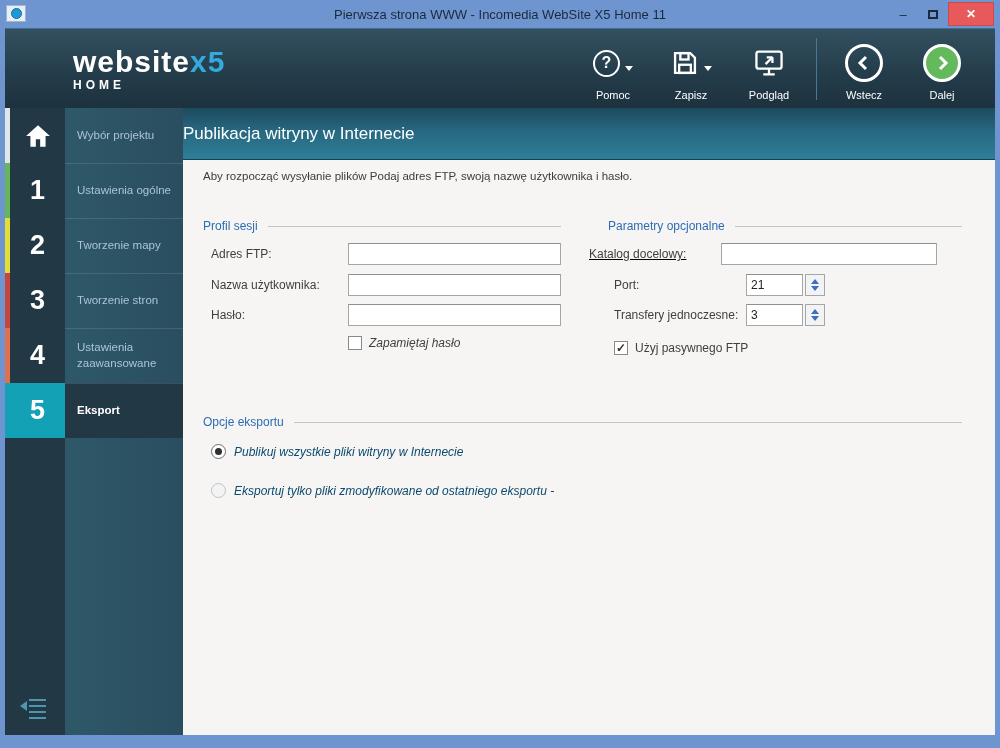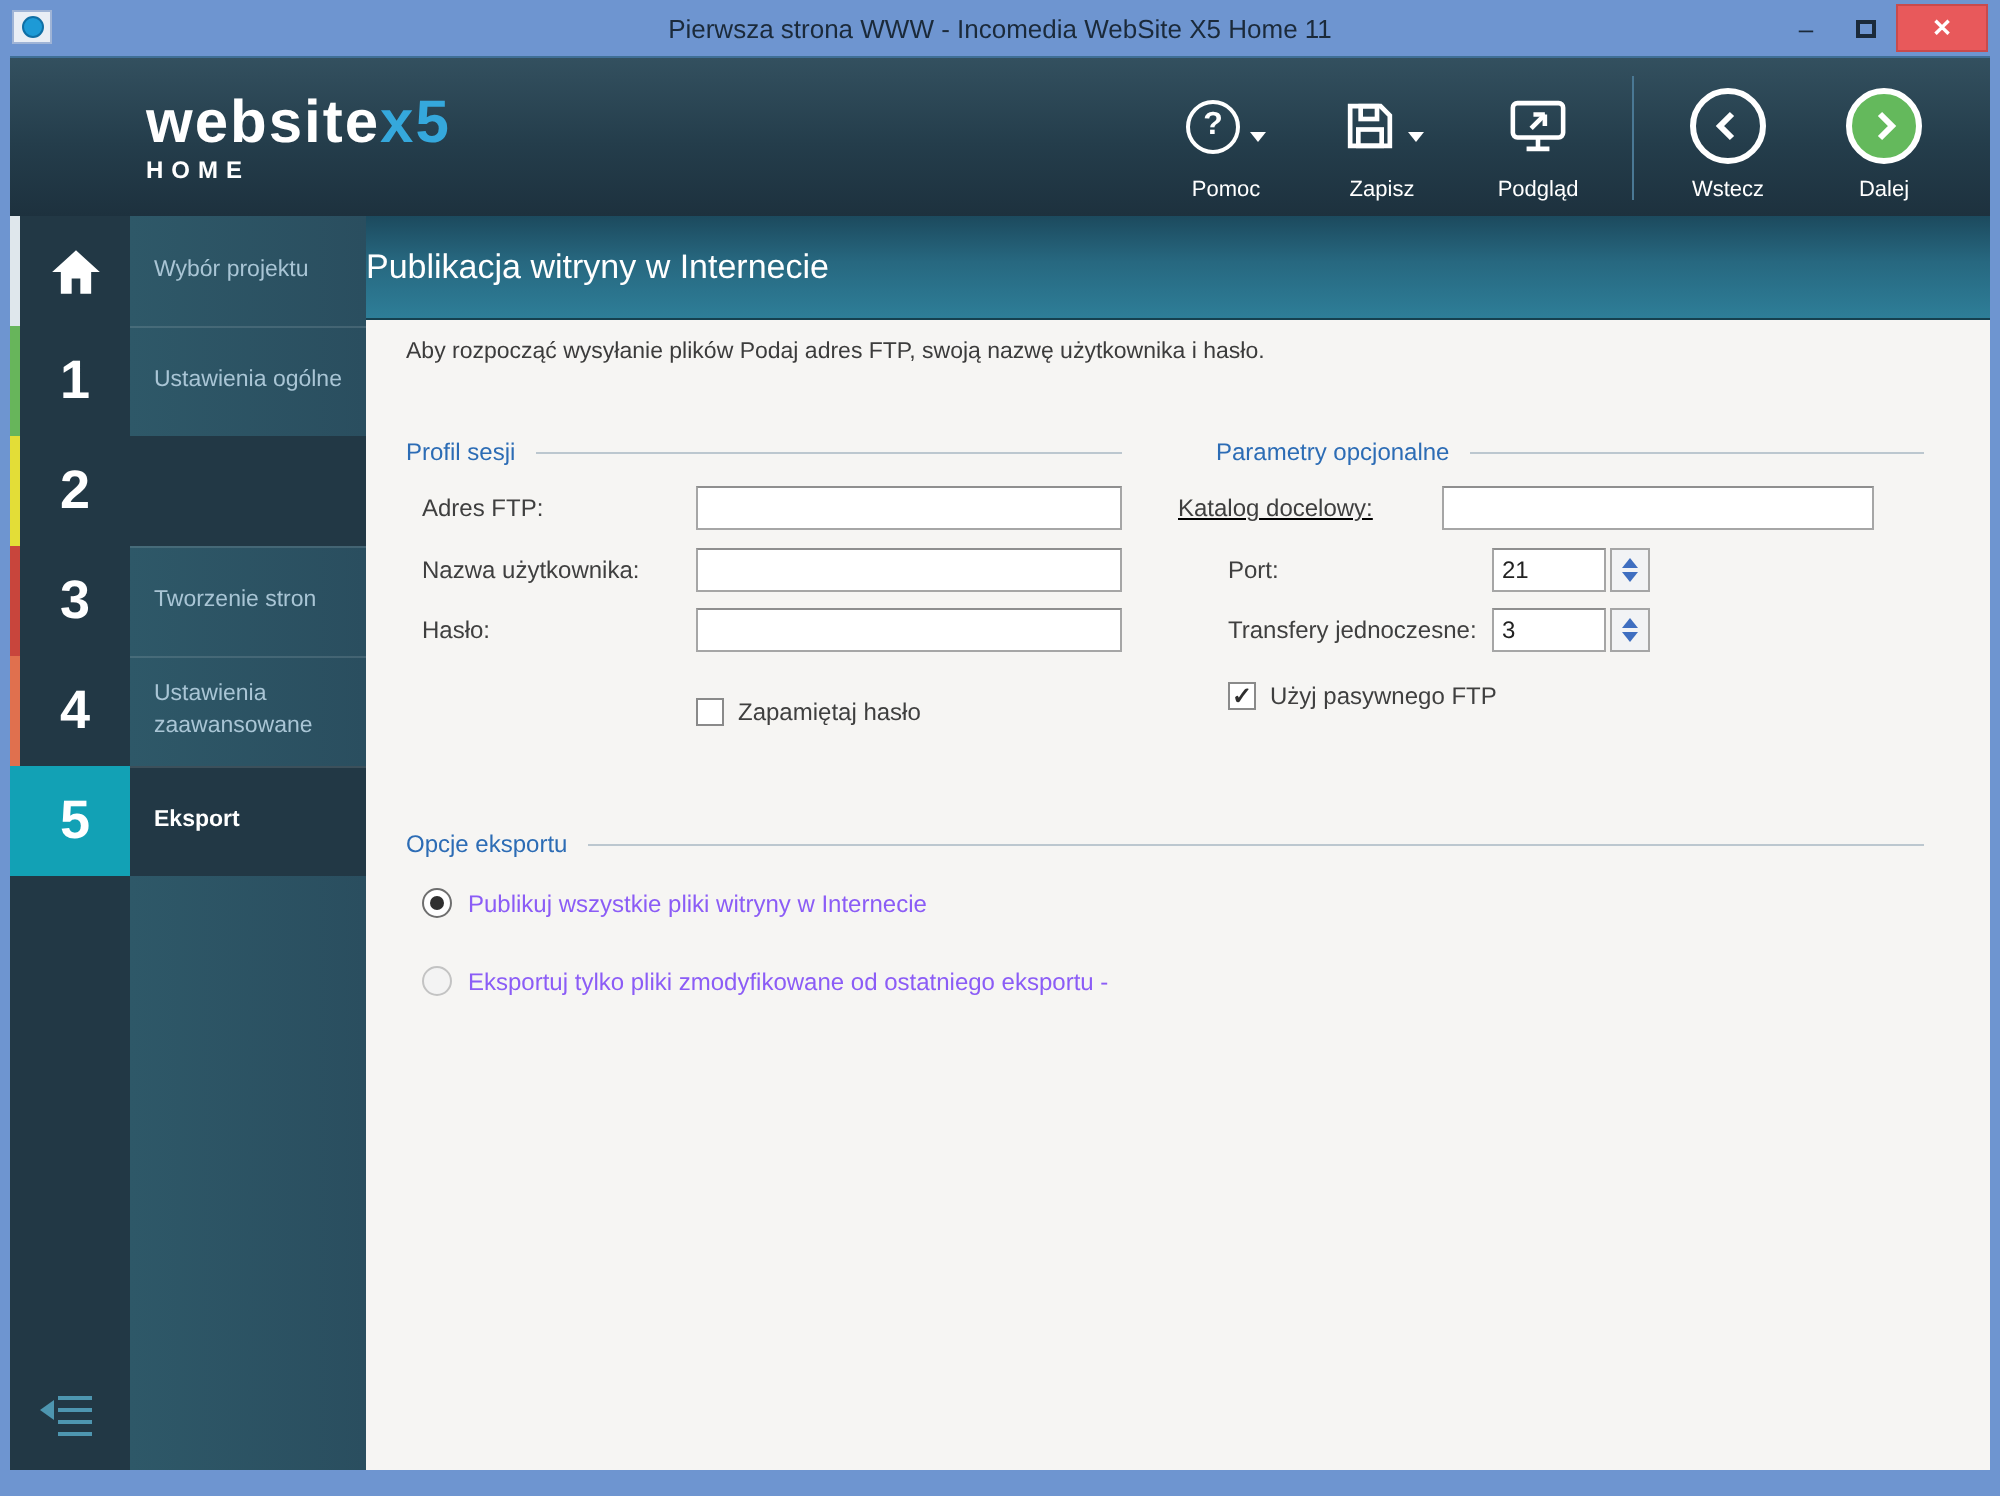--- a/index.html
+++ b/index.html
@@ -72,21 +72,21 @@
   .spin-down { width:0; height:0; border-left:4px solid transparent; border-right:4px solid transparent; border-top:5px solid #3f6ec0; }
 
   .checkrow { position:absolute; display:flex; align-items:center; }
   .checkbox { width:14px; height:14px; background:#fff; border:1px solid #8a8a8a; display:flex; align-items:center; justify-content:center; font-size:12px; font-weight:bold; color:#2f2f2f; }
   .checklabel { font-size:12px; color:#3f3f3f; margin-left:7px; }
 
   .radiorow { position:absolute; display:flex; align-items:center; }
   .radio { width:15px; height:15px; border-radius:50%; background:#fff; border:1px solid #6e6e6e; display:flex; align-items:center; justify-content:center; }
   .radio .rdot { width:7px; height:7px; border-radius:50%; background:#2f2f2f; }
   .radio.disabled { border-color:#c3c3c3; background:#f3f3f3; }
-  .radiolabel { font-size:12px; color:#8b5cf6; margin-left:8px; font-weight:bold; }
+  .radiolabel { font-size:12px; color:#0c4a6e; margin-left:8px; font-weight:bold;font-style:italic; }
   .radiolabel.normal { font-weight:normal; }
 </style>
 </head>
 <body>
 
 <div class="window">
 
   <div class="titlebar">
     <div class="app-icon">
         <div class="dot"></div>
@@ -184,20 +184,21 @@
 
         <div class="side-item">
           <div class="strip" style="background:#67b55b"></div>
           <div class="cell-num">1</div>
           <div class="cell-label">Ustawienia ogólne</div>
         </div>
 
         <div class="side-item">
           <div class="strip" style="background:#e3dd37"></div>
           <div class="cell-num">2</div>
+          <div class="cell-label">Tworzenie mapy</div>
         </div>
 
         <div class="side-item">
           <div class="strip" style="background:#c8453c"></div>
           <div class="cell-num">3</div>
           <div class="cell-label">Tworzenie stron</div>
         </div>
 
         <div class="side-item">
           <div class="strip" style="background:#e0704e"></div>
@@ -240,21 +241,21 @@
             <input class="tinput" style="width: 213px;" value="">
           </div>
           <div class="frow" style="left:28px; top:114px; width:350px;">
             <span class="flabel" style="width:137px;">Nazwa użytkownika:</span>
             <input class="tinput" style="width: 213px;" value="">
           </div>
           <div class="frow" style="left:28px; top:144px; width:350px;">
             <span class="flabel" style="width:137px;">Hasło:</span>
             <input class="tinput" style="width: 213px;" value="">
           </div>
-          <div class="checkrow" style="left:165px; top:189px;">
+          <div class="checkrow" style="left:165px; top:176px;font-style:italic;">
             <div class="checkbox"></div>
             <span class="checklabel">Zapamiętaj hasło</span>
           </div>
 
           <div class="section-header" style="left:425px; width:354px; top:58px;">
             <span class="section-title">Parametry opcjonalne</span>
             <span class="section-line"></span>
           </div>
 
           <div class="frow" style="left:406px; top:83px; width:348px;text-decoration:underline;">

